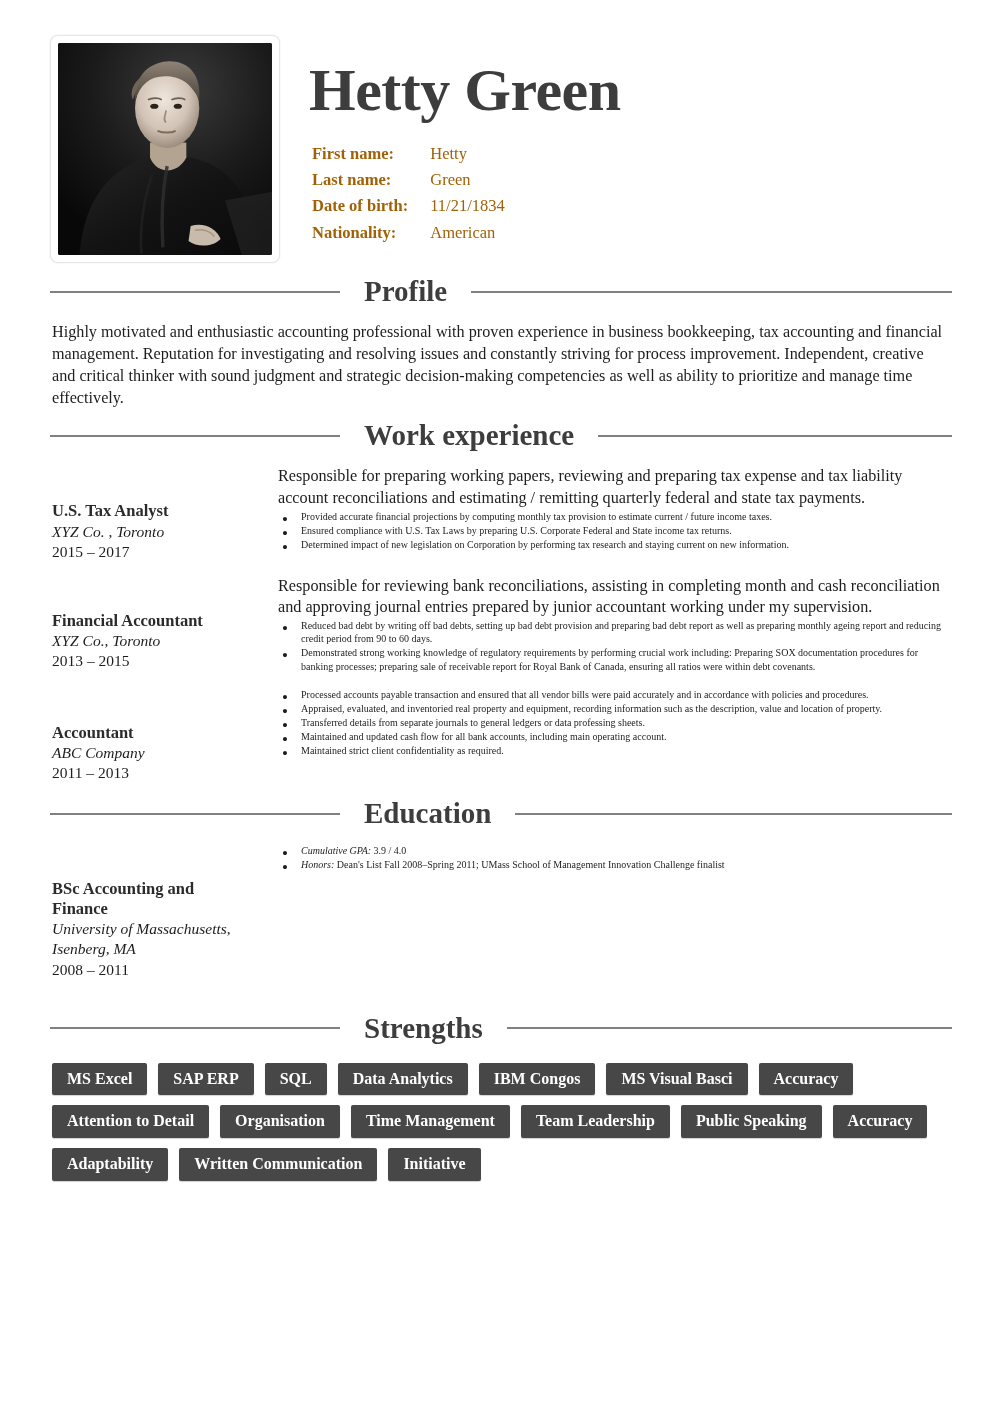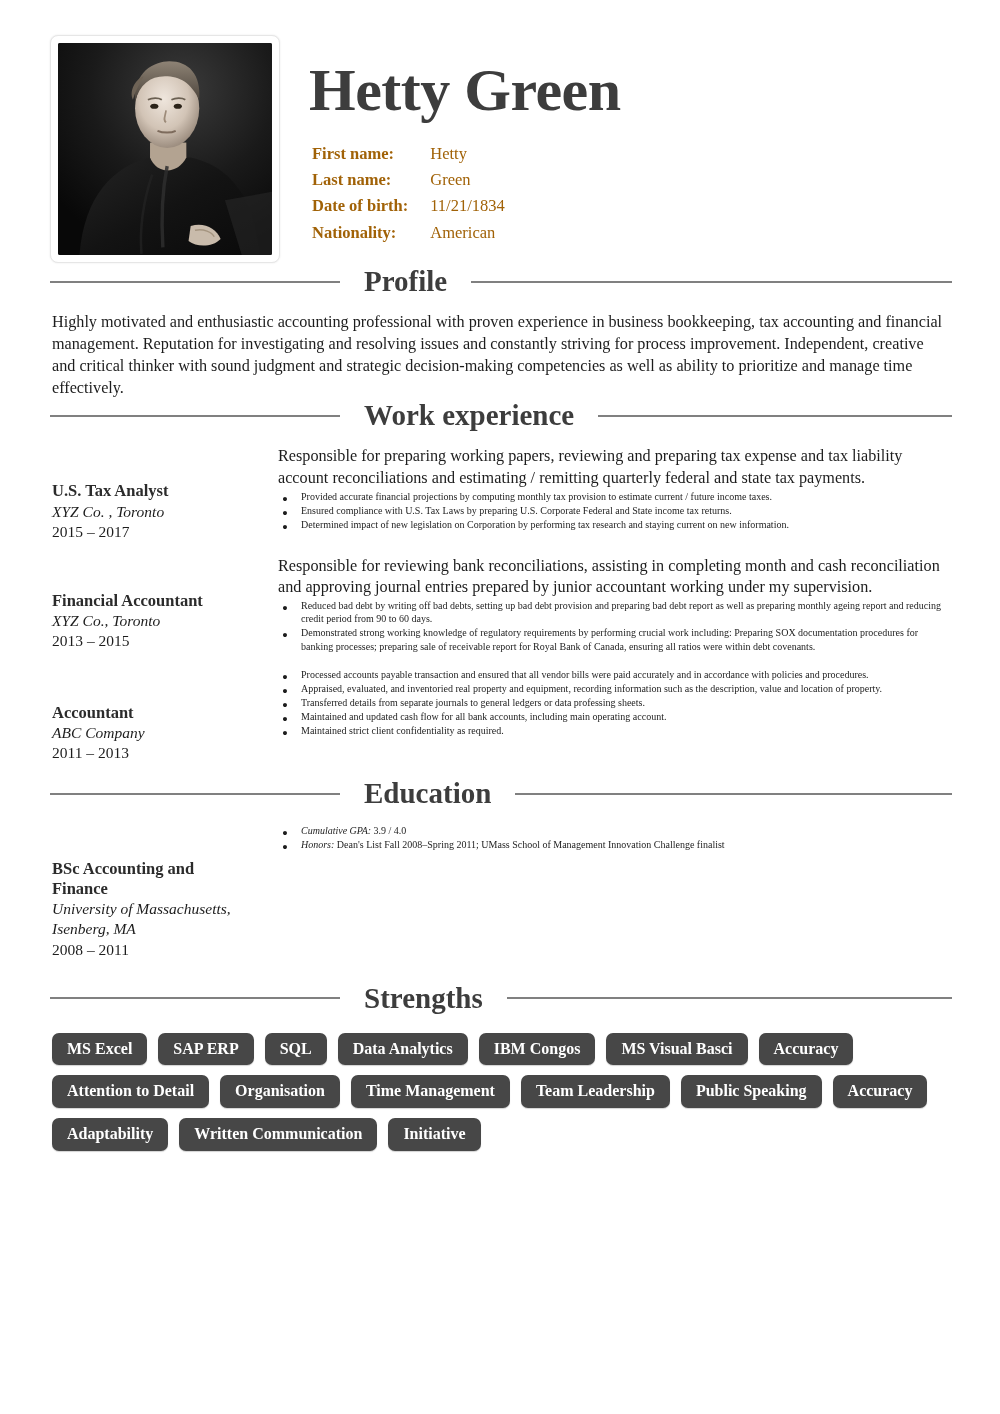--- a/index.html
+++ b/index.html
@@ -80,20 +80,21 @@
     color: #a16207;
   }
   .info-label { font-weight: bold; padding-right: 22px !important; white-space: nowrap; }
   .info-value { white-space: nowrap; }
 
   
   .section-head {
     display: flex;
     align-items: center;
     gap: 24px;
+    margin-top: 10px;
     margin-bottom: 14px;
   }
   .section-head .rule {
     flex: 1 1 auto;
     height: 0;
     border-top: 2px solid #808080;
   }
   .section-head .rule.left  { max-width: 290px; }
   .section-title {
     font-size: 29px;
@@ -176,21 +177,21 @@
     display: flex;
     flex-wrap: wrap;
     gap: 10px 11px;
     padding: 4px 2px 0 2px;
   }
   .tag {
     background: #474747;
     color: #ffffff;
     font-size: 16px;
     font-weight: bold;
-    border-radius: 7px;
+    border-radius: 2px;
     padding: 7px 15px 8px 15px;
     line-height: 1.1;
     white-space: nowrap;
     box-shadow: 0 1px 1px rgba(0,0,0,0.18);
   }
 
   .spacer-sm { height: 8px; }
 </style>
 </head>
 <body>

